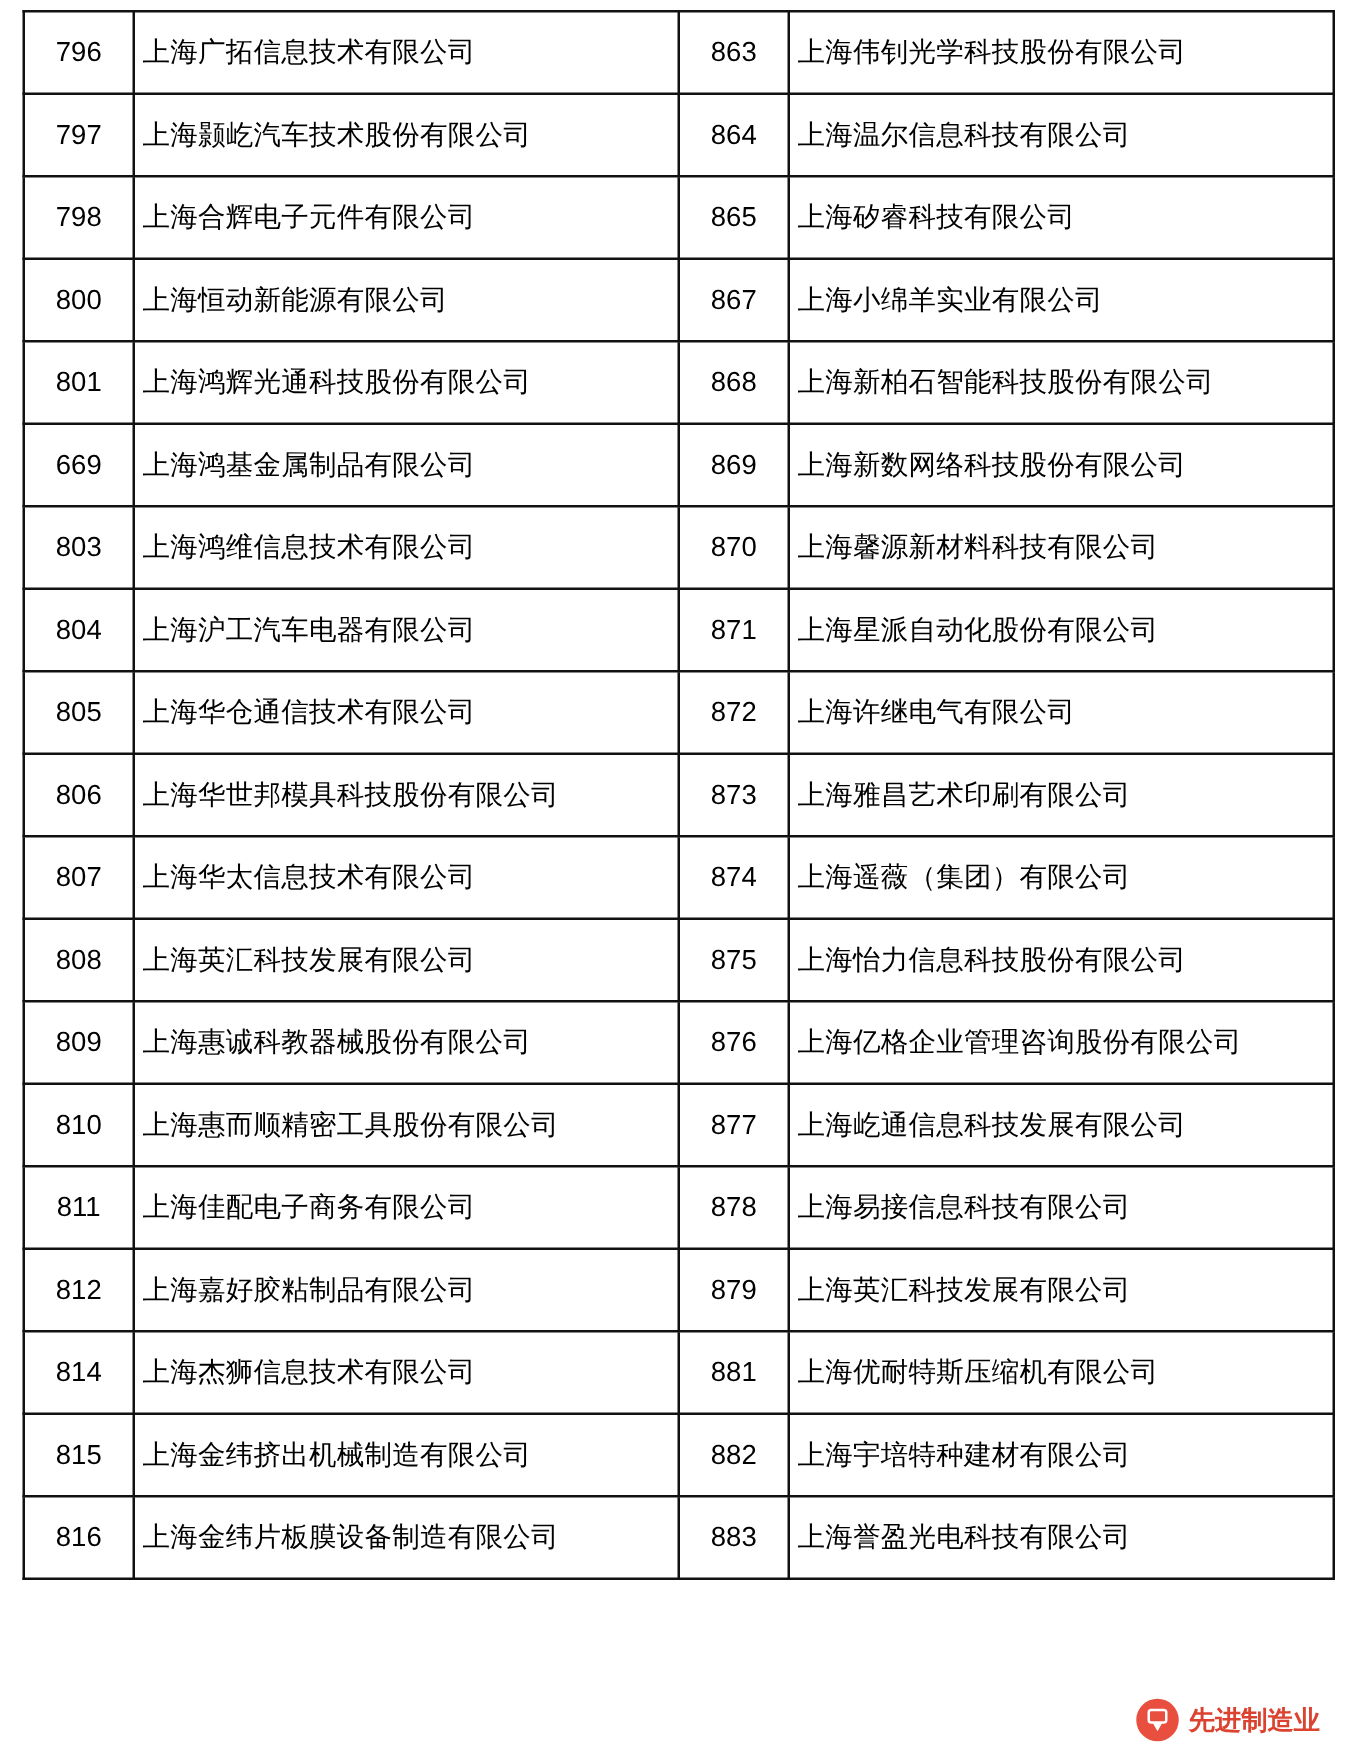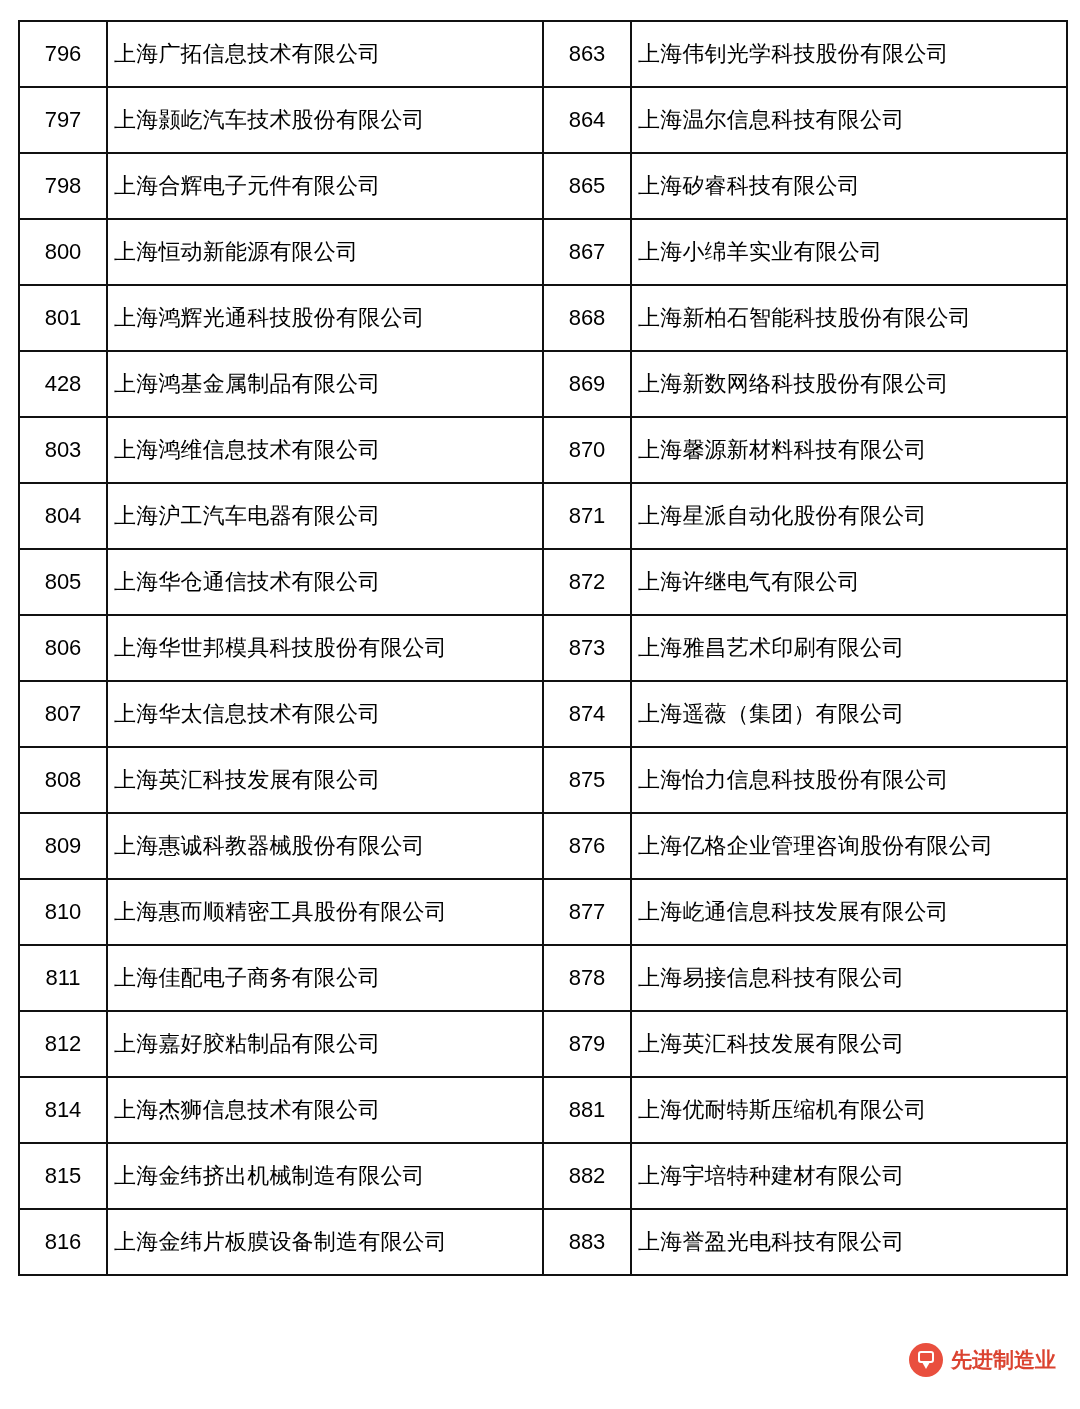--- a/index.html
+++ b/index.html
@@ -13,21 +13,21 @@
     font-family: "Liberation Sans", sans-serif;
     color: #000000;
     position: relative;
     overflow: hidden;
   }
   .sheet {
     width: 1080px;
     height: 1409px;
     position: relative;
     box-sizing: border-box;
-    padding: 20px 10px 0 18px;
+    padding: 8px 10px 0 18px;
   }
   table.listing {
     border-collapse: collapse;
     table-layout: fixed;
     width: 1048px;
     border: 2px solid #111;
   }
   table.listing td {
     border: 2px solid #111;
     height: 66px;
@@ -47,21 +47,21 @@
     width: 436px;
     text-align: left;
     padding-left: 14px;
     font-size: 23px;
     letter-spacing: 0.2px;
     margin-left: 19px;
   }
   .watermark {
     position: absolute;
     right: 24px;
-    bottom: 32px;
+    bottom: 16px;
     display: flex;
     align-items: center;
     gap: 8px;
     opacity: 0.92;
     pointer-events: none;
   }
   .wm-logo {
     width: 34px;
     height: 34px;
     border-radius: 50%;
@@ -128,21 +128,21 @@
         <td class="num">867</td>
         <td class="name">上海小绵羊实业有限公司</td>
       </tr>
       <tr>
         <td class="num">801</td>
         <td class="name">上海鸿辉光通科技股份有限公司</td>
         <td class="num">868</td>
         <td class="name">上海新柏石智能科技股份有限公司</td>
       </tr>
       <tr>
-        <td class="num">428</td>
+        <td class="num">669</td>
         <td class="name">上海鸿基金属制品有限公司</td>
         <td class="num">869</td>
         <td class="name">上海新数网络科技股份有限公司</td>
       </tr>
       <tr>
         <td class="num">803</td>
         <td class="name">上海鸿维信息技术有限公司</td>
         <td class="num">870</td>
         <td class="name">上海馨源新材料科技有限公司</td>
       </tr>

